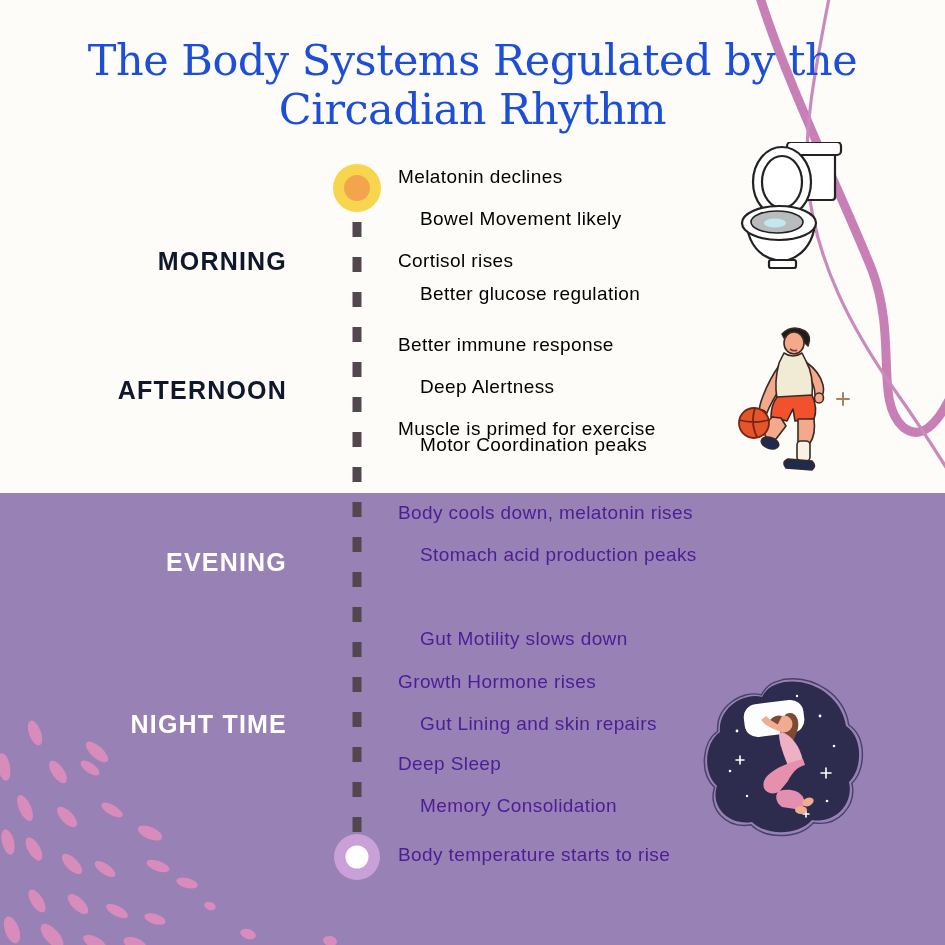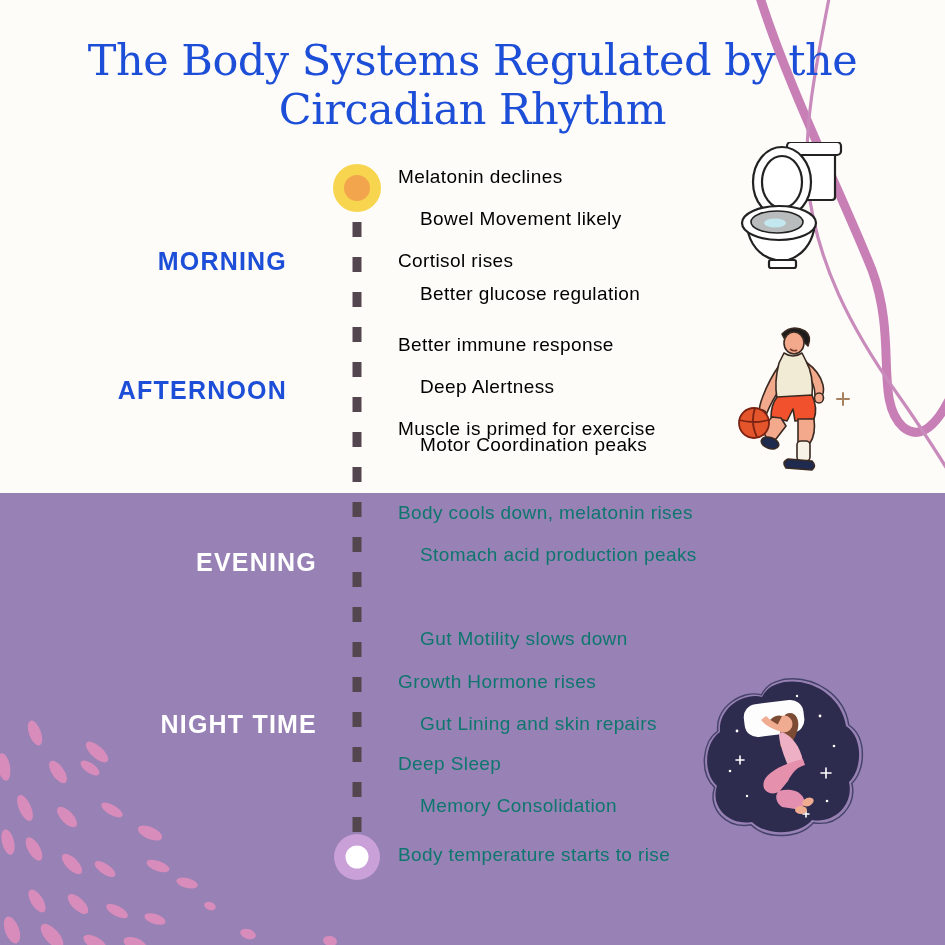--- a/index.html
+++ b/index.html
@@ -4,26 +4,26 @@
 <style>
   html,body{margin:0;padding:0;}
   .canvas{position:relative;width:945px;height:945px;background:#fefcf8;overflow:hidden;
           font-family:"Liberation Sans",sans-serif;}
   .purple-band{position:absolute;left:0;top:493px;width:945px;height:452px;background:#9781b5;}
   .decor{position:absolute;left:0;top:0;pointer-events:none;}
   .title{position:absolute;top:36px;left:0;width:945px;text-align:center;
          font-family:"DejaVu Serif",serif;font-weight:400;color:#1d4ed8;
          font-size:43px;line-height:49px;letter-spacing:-0.5px;}
   .period{position:absolute;left:0;width:287px;text-align:right;
-          font-weight:700;font-size:25px;letter-spacing:1.2px;color:#1d4ed8;white-space:nowrap;}
-  .period.light{color:#ffffff;margin-left:30px;}
+          font-weight:700;font-size:25px;letter-spacing:1.2px;color:#0f172a;white-space:nowrap;}
+  .period.light{color:#ffffff;}
   .item{position:absolute;left:398px;font-size:19px;line-height:23px;letter-spacing:0.4px;
         color:#000000;white-space:nowrap;}
   .item.sub{left:420px;text-align:center;}
-  .item.light{color:#0f766e;}
+  .item.light{color:#4c1d95;}
   svg{display:block;}
 </style>
 </head>
 <body>
 
 <div class="canvas">
 
   <div class="purple-band"></div>
 
   <svg class="decor" width="945" height="945" viewBox="0 0 945 945">

